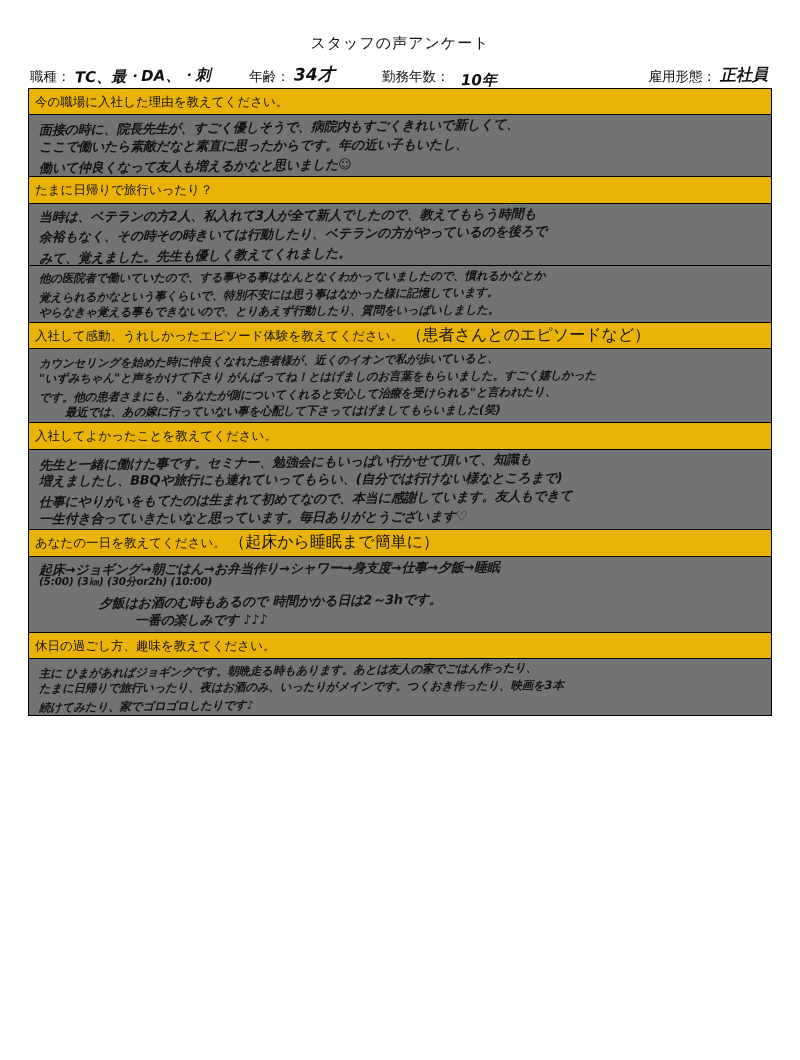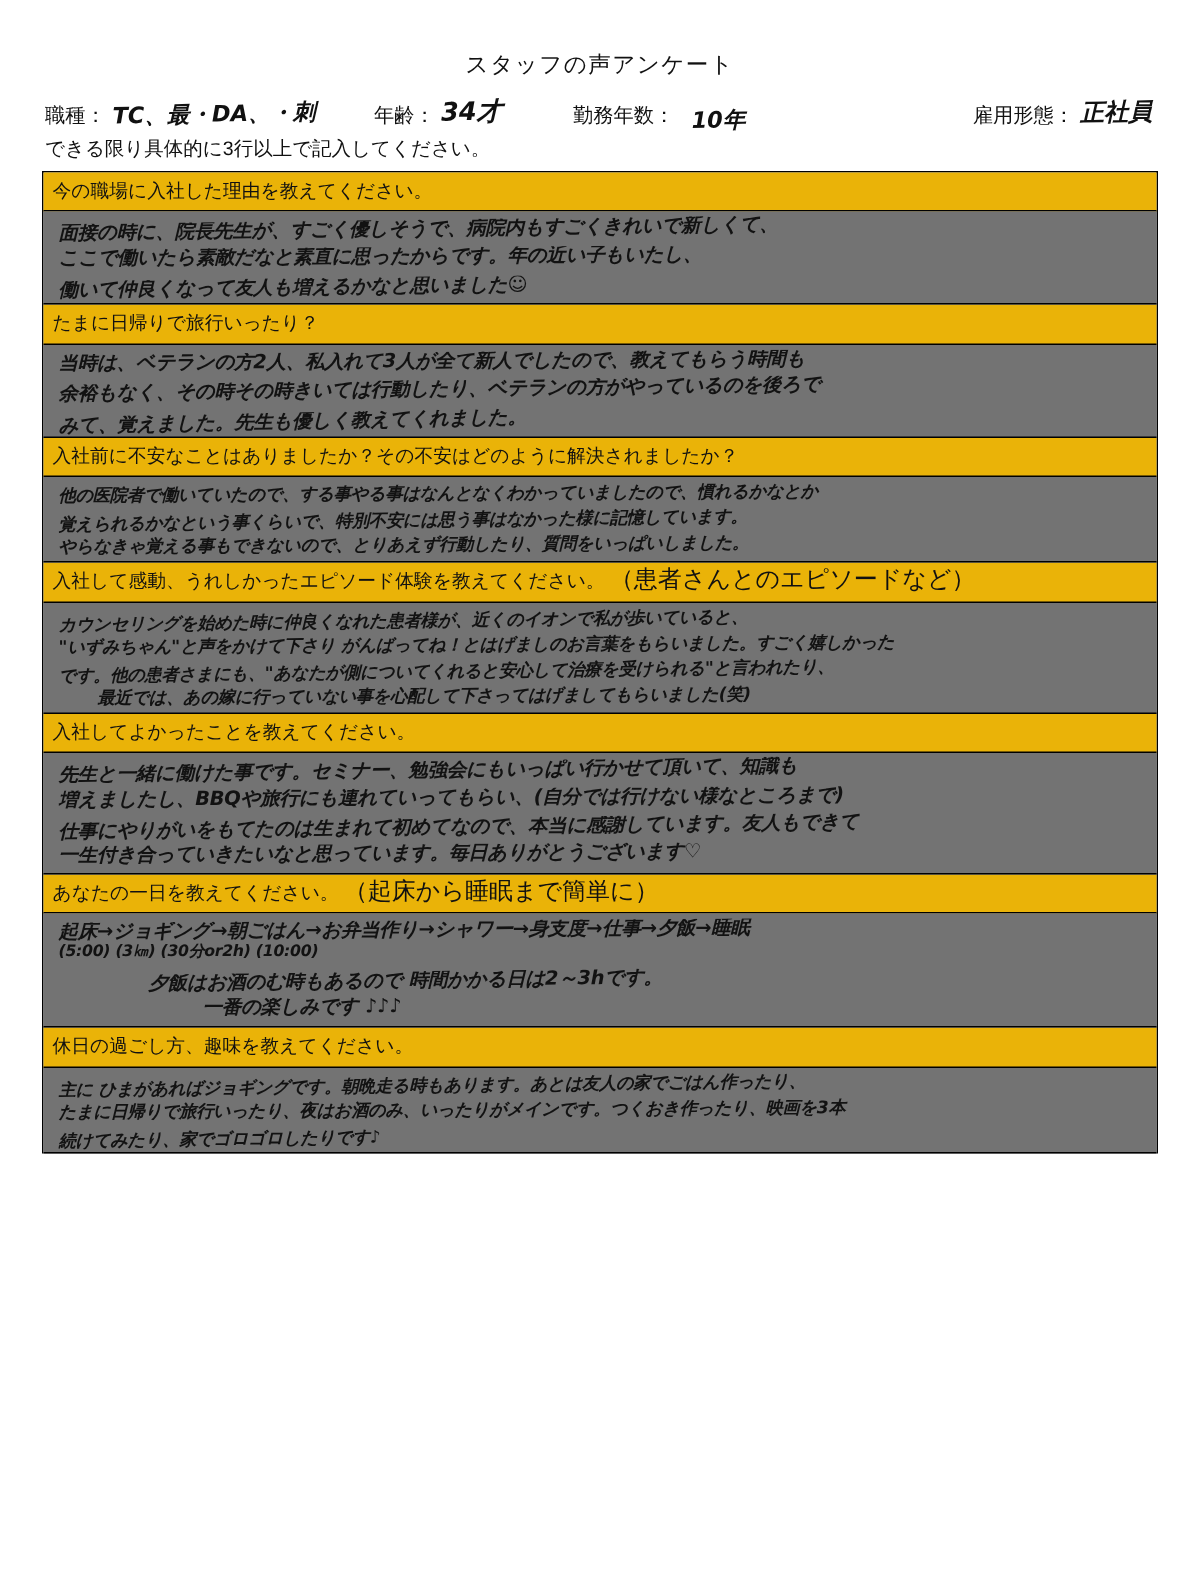--- a/index.html
+++ b/index.html
@@ -124,21 +124,20 @@
       <span class="meta-label">勤務年数：</span>
       <span class="meta-val" style="font-size:15px; position:relative; top:4px; left:8px;">10年</span>
     </div>
     <span class="sp-3"></span>
     <div class="meta-cell" style="margin-left:96px">
       <span class="meta-label">雇用形態：</span>
       <span class="meta-val" style="font-size:16px">正社員</span>
     </div>
   </div>
 
-  <div class="instruction">できる限り具体的に3行以上で記入してください。</div>
 
   <div class="qa-table">
 
     <div class="q-row">
       <span>今の職場に入社した理由を教えてください。</span>
       <span class="note"></span>
     </div>
     <div class="a-row">
       <div class="a-line sk1">面接の時に、院長先生が、すごく優しそうで、病院内もすごくきれいで新しくて、</div>
       <div class="a-line sk2">ここで働いたら素敵だなと素直に思ったからです。年の近い子もいたし、</div>
@@ -148,24 +147,20 @@
     <div class="q-row">
       <span>たまに日帰りで旅行いったり？</span>
       <span class="note"></span>
     </div>
     <div class="a-row">
       <div class="a-line sk2">当時は、ベテランの方2人、私入れて3人が全て新人でしたので、教えてもらう時間も</div>
       <div class="a-line sk1">余裕もなく、その時その時きいては行動したり、ベテランの方がやっているのを後ろで</div>
       <div class="a-line sk3">みて、覚えました。先生も優しく教えてくれました。</div>
     </div>
 
-    <div class="q-row">
-      <span>入社前に不安なことはありましたか？その不安はどのように解決されましたか？</span>
-      <span class="note"></span>
-    </div>
     <div class="a-row">
       <div class="a-line sk2 small">他の医院者で働いていたので、する事やる事はなんとなくわかっていましたので、慣れるかなとか</div>
       <div class="a-line sk1 small">覚えられるかなという事くらいで、特別不安には思う事はなかった様に記憶しています。</div>
       <div class="a-line sk2 small">やらなきゃ覚える事もできないので、とりあえず行動したり、質問をいっぱいしました。</div>
     </div>
 
     <div class="q-row">
       <span>入社して感動、うれしかったエピソード体験を教えてください。</span>
       <span class="note">（患者さんとのエピソードなど）</span>
     </div>

